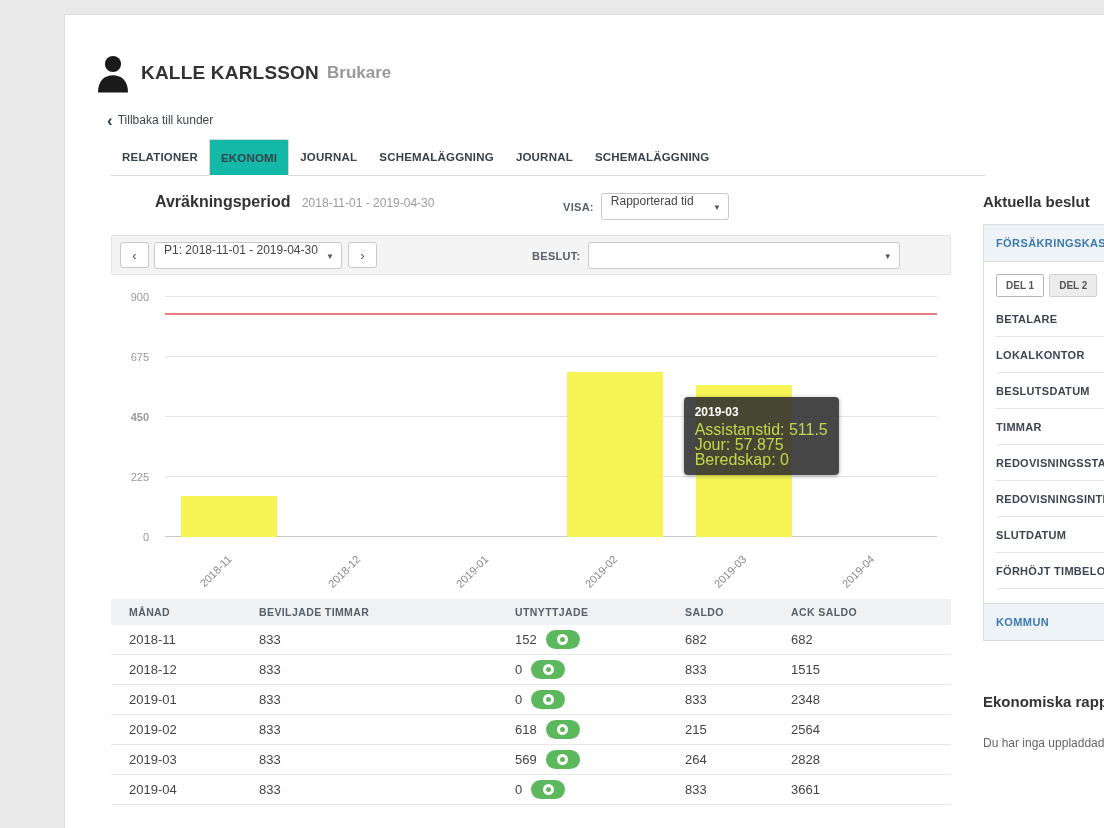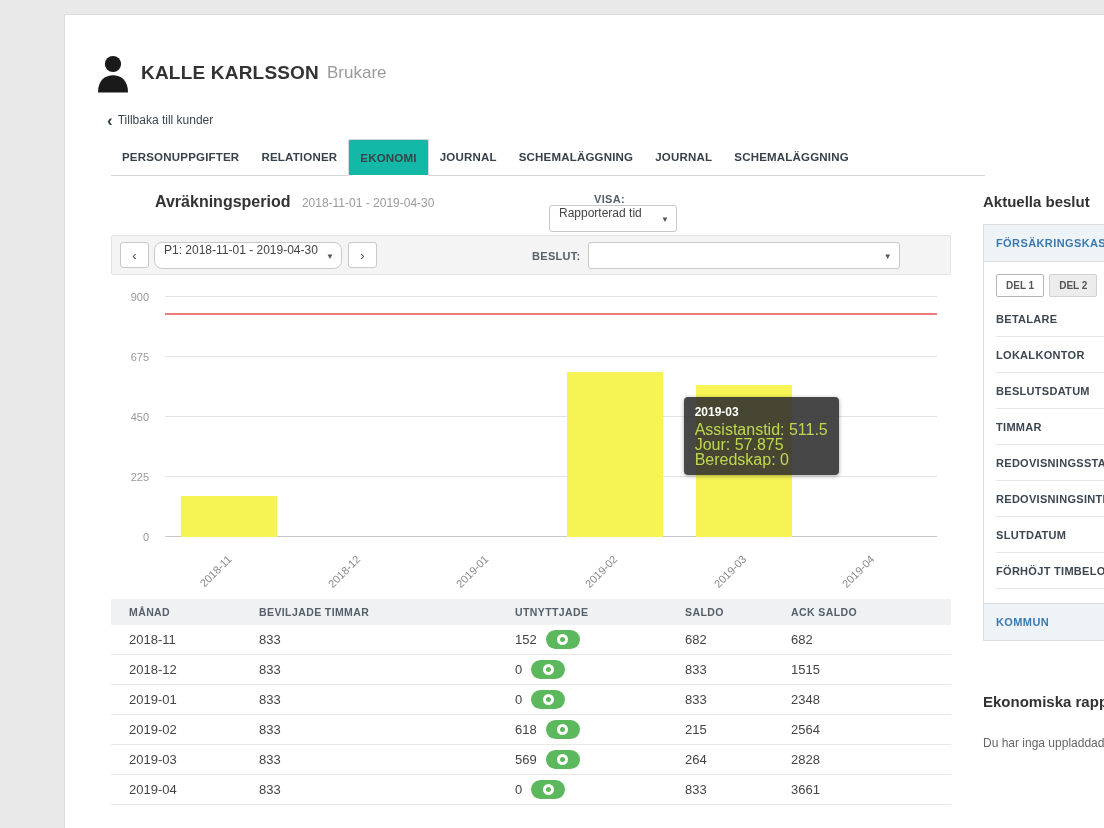--- a/index.html
+++ b/index.html
@@ -6,51 +6,51 @@
   html, body { width:1104px; height:828px; background:#e9e9e9; }
   body { font-family:"Liberation Sans", sans-serif; }
   .viewport { position:relative; width:1104px; height:828px; overflow:hidden; }
   .card { position:absolute; left:64px; top:14px; width:1160px; height:814px; background:#fff;
           border-left:1px solid #dcdcdc; border-top:1px solid #dcdcdc; }
 
   
   .user-header { position:absolute; left:30px; top:38px; display:flex; align-items:center; }
   .avatar { width:36px; height:40px; margin-right:10px; }
   .user-name { font-size:19px; font-weight:bold; color:#333; letter-spacing:.2px; }
-  .user-role { font-size:17px; color:#9a9a9a; margin-left:8px; }
+  .user-role { font-size:17px; color:#9a9a9a; margin-left:8px;font-weight:bold; }
   .back-link { position:absolute; left:42px; top:98px; font-size:12px; color:#3c4650; cursor:pointer;
                display:flex; align-items:center; }
   .back-link .chev { font-size:17px; line-height:11px; margin-right:5px; color:#2e3b46; font-weight:bold; }
 
   
   .tab-bar { position:absolute; left:46px; top:124px; width:874px; display:flex; border-bottom:1px solid #d7d7d7; }
   .tab { padding:12px 11px 11px; font-size:11.5px; font-weight:bold; color:#37424b; letter-spacing:.2px;
          cursor:pointer; white-space:nowrap; }
   .tab.active { background:#14b8a6; border:1px solid #d7d7d7; border-bottom:1px solid #fff; margin-bottom:-1px;
                 border-radius:2px 2px 0 0; }
 
   
   .main { position:absolute; left:46px; top:178px; width:840px; }
   .heading-row { position:relative; height:34px; }
   .page-title { font-size:16px; font-weight:bold; color:#333;margin-left:44px; }
   .page-subtitle { font-size:12px; color:#9a9a9a; margin-left:7px; }
   .small-label { font-size:11px; font-weight:bold; color:#55606a; letter-spacing:.3px; margin-right:7px; }
-  .visa-group { position:absolute; left:438px; top:0; display:flex; align-items:center;flex-direction:column; }
+  .visa-group { position:absolute; left:452px; top:0; display:flex; align-items:center; }
   .select { background:#fff; border:1px solid #c9c9c9; border-radius:3px; height:27px; display:flex;
             align-items:flex-start; padding:0 22px 0 9px; font-size:12px; color:#444; position:relative;
             cursor:pointer; white-space:nowrap; overflow:hidden; }
   .select .caret { position:absolute; right:7px; top:50%; transform:translateY(-50%); font-size:8px; color:#555; }
   .visa-select { width:128px; }
   .toolbar { position:relative; margin-top:8px; height:40px; background:#f4f4f4; border:1px solid #e3e3e3;
              border-radius:2px; }
   .nav-btn { position:absolute; top:6px; width:29px; height:26px; background:#fff; border:1px solid #c9c9c9;
              border-radius:3px; font-size:13px; color:#555; display:flex; align-items:center;
              justify-content:center; cursor:pointer; }
   .nav-btn.prev { left:8px; }
-  .period-select { position:absolute; left:42px; top:6px; width:188px;border-radius:8px; }
+  .period-select { position:absolute; left:42px; top:6px; width:188px; }
   .nav-btn.next { left:236px; }
   .beslut-group { position:absolute; left:420px; top:6px; display:flex; align-items:center; }
   .beslut-select { width:312px; }
 
   
   .chart { position:relative; margin-top:12px; height:302px; }
   .chart-y-axis { position:absolute; left:0; top:10px; width:44px; height:240px; }
   .ytick { position:absolute; right:6px; font-size:11px; color:#999; }
   .chart-plot { position:absolute; left:54px; top:10px; width:772px; height:240px; }
   .gridline { position:absolute; left:0; right:0; height:1px; background:#e3e3e3; }
@@ -109,21 +109,20 @@
       <span class="user-name">KALLE KARLSSON</span>
       <span class="user-role">Brukare</span>
     </div>
 
     <div class="back-link">
       <span class="chev">‹</span>
       <span>Tillbaka till kunder</span>
     </div>
 
     <div class="tab-bar">
-        <div class="tab">PERSONUPPGIFTER</div>
         <div class="tab">RELATIONER</div>
         <div class="tab active">EKONOMI</div>
         <div class="tab">JOURNAL</div>
         <div class="tab">SCHEMALÄGGNING</div>
         <div class="tab">JOURNAL</div>
         <div class="tab">SCHEMALÄGGNING</div>
       </div>
 
     <div class="main">
 
@@ -151,21 +150,21 @@
           <div class="select beslut-select">
             <span class="caret">▼</span>
           </div>
         </div>
       </div>
 
       <div class="chart">
         <div class="chart-y-axis">
             <div class="ytick" style="bottom: -6px;">0</div>
             <div class="ytick" style="bottom: 54px;">225</div>
-            <div class="ytick" style="bottom: 114px;">450</div>
+            <div class="ytick" style="bottom: 114px; font-weight: bold;">450</div>
             <div class="ytick" style="bottom: 174px;">675</div>
             <div class="ytick" style="bottom: 234px;">900</div>
           </div>
         <div class="chart-plot">
             <div class="gridline zero" style="bottom: 0px;"></div>
             <div class="gridline" style="bottom: 60px;"></div>
             <div class="gridline" style="bottom: 120px;"></div>
             <div class="gridline" style="bottom: 180px;"></div>
             <div class="gridline" style="bottom: 240px;"></div>
             <div class="refline" style="bottom: 222.133px; background: rgb(239, 124, 124);"></div>

